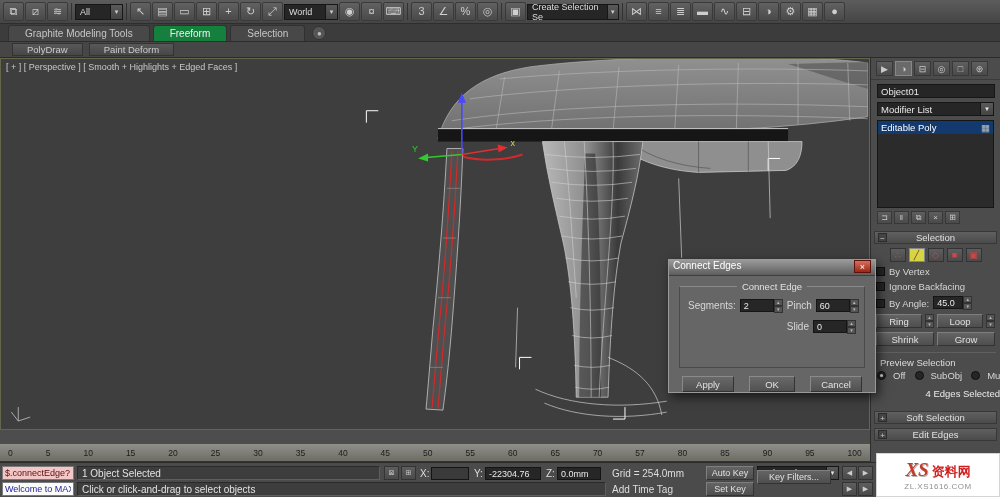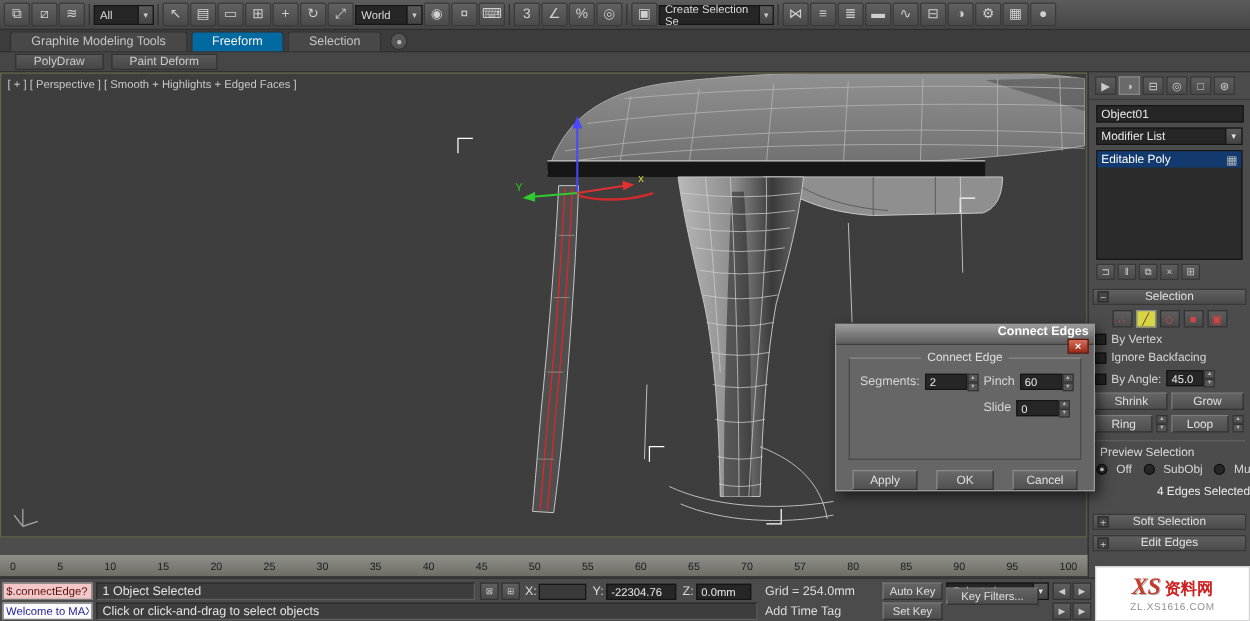--- a/index.html
+++ b/index.html
@@ -22,21 +22,21 @@
     margin-left:auto; display:flex; align-items:center; justify-content:center;
     font-size:7px; color:#ccc; border-left:1px solid #161616; }
   .each { display:flex; gap:1px; }
   
   .ribbon-tabs { position:absolute; left:0; top:24px; width:1000px; height:18px;
     background:#3c3c3c; border-bottom:1px solid #2c2c2c;
     display:flex; align-items:flex-end; padding-left:8px; gap:3px; }
   .rtab { height:16px; padding:0 16px; display:flex; align-items:center;
     background:#484848; border:1px solid #313131; border-bottom:none;
     border-radius:3px 3px 0 0; color:#c6c6c6; font-size:10px; }
-  .rtab.active { background:#0369a1; color:#f0f0f0; }
+  .rtab.active { background:#15803d; color:#f0f0f0; }
   .rmin { width:14px; height:14px; margin:0 0 1px 4px; border-radius:50%;
     background:#555; border:1px solid #333; color:#bbb; font-size:8px;
     display:flex; align-items:center; justify-content:center; }
   
   .subtabs { position:absolute; left:0; top:42px; width:1000px; height:16px;
     background:#464646; border-bottom:1px solid #2b2b2b;
     display:flex; align-items:center; padding-left:12px; gap:6px; }
   .stab { height:13px; padding:0 14px; display:flex; align-items:center;
     background:linear-gradient(#585858,#474747); border:1px solid #333;
     color:#cccccc; font-size:9.5px; }
@@ -92,22 +92,22 @@
   .radiorow { display:flex; gap:7px; padding:2px 6px; align-items:center; }
   .radio { width:9px; height:9px; border-radius:50%; background:#262626;
     border:1px solid #101010; position:relative; flex:0 0 auto; }
   .radio.on::after { content:""; position:absolute; inset:2px; border-radius:50%; background:#ddd; }
   .radiolab { margin-right:2px; }
   .selstatus { text-align:right; padding:5px 0 2px; color:#ececec; }
   
   .dialog { position:absolute; left:668px; top:259px; width:208px; height:134px;
     background:#666; border:1px solid #9a9a9a; box-shadow:3px 4px 10px rgba(0,0,0,.6); z-index:60; }
   .dlg-title { height:16px; background:linear-gradient(#9a9a9a,#5d5d5d);
-    display:flex; align-items:flex-end; padding:0 4px; color:#fff; font-weight:bold;
-    font-size:10px; border-bottom:1px solid #3f3f3f;flex-direction:column; }
+    display:flex; align-items:flex-start; padding:0 4px; color:#fff; font-weight:normal;
+    font-size:10px; border-bottom:1px solid #3f3f3f; }
   .dlg-close { margin-left:auto; width:17px; height:13px;
     background:linear-gradient(#d4705c,#9c2716); border:1px solid #5d120a; color:#fff;
     font-size:9px; display:flex; align-items:center; justify-content:center; }
   .dlg-group { position:relative; margin:10px 10px 0; height:82px;
     border:1px solid #4a4a4a; border-top-color:#8a8a8a; }
   .dlg-legend { position:absolute; top:-6px; left:50%; transform:translateX(-50%);
     background:#666; padding:0 5px; color:#e0e0e0; font-size:9.5px; }
   .dlg-row { display:flex; align-items:center; gap:4px; padding:12px 8px 0; }
   .dlg-row.second { padding-top:8px; justify-content:flex-end; }
   .dlg-row .push { margin-left:auto; }
@@ -511,38 +511,38 @@
     <span>By Angle:</span>
     <span class="spin">
       <input class="coord angleval" value="45.0" style="">
       <span class="arrows">
         <span>▴</span>
         <span>▾</span>
       </span>
     </span>
   </div>
   <div class="btnrow">
-    <span class="pbtn">Shrink</span>
-    <span class="pbtn">Grow</span>
-  </div>
-  <div class="btnrow">
     <span class="pbtn">Ring</span>
     <span class="spin">
         <span class="arrows" style="height:14px">
       <span>▴</span>
       <span>▾</span>
     </span>
       </span>
     <span class="pbtn">Loop</span>
     <span class="spin">
         <span class="arrows" style="height:14px">
       <span>▴</span>
       <span>▾</span>
     </span>
       </span>
+  </div>
+  <div class="btnrow">
+    <span class="pbtn">Shrink</span>
+    <span class="pbtn">Grow</span>
   </div>
   <div class="grouplab">Preview Selection</div>
   <div class="radiorow">
     <span class="radio on"></span>
     <span class="radiolab">Off</span>
     <span class="radio"></span>
     <span class="radiolab">SubObj</span>
     <span class="radio"></span>
     <span class="radiolab">Multi</span>
   </div>

